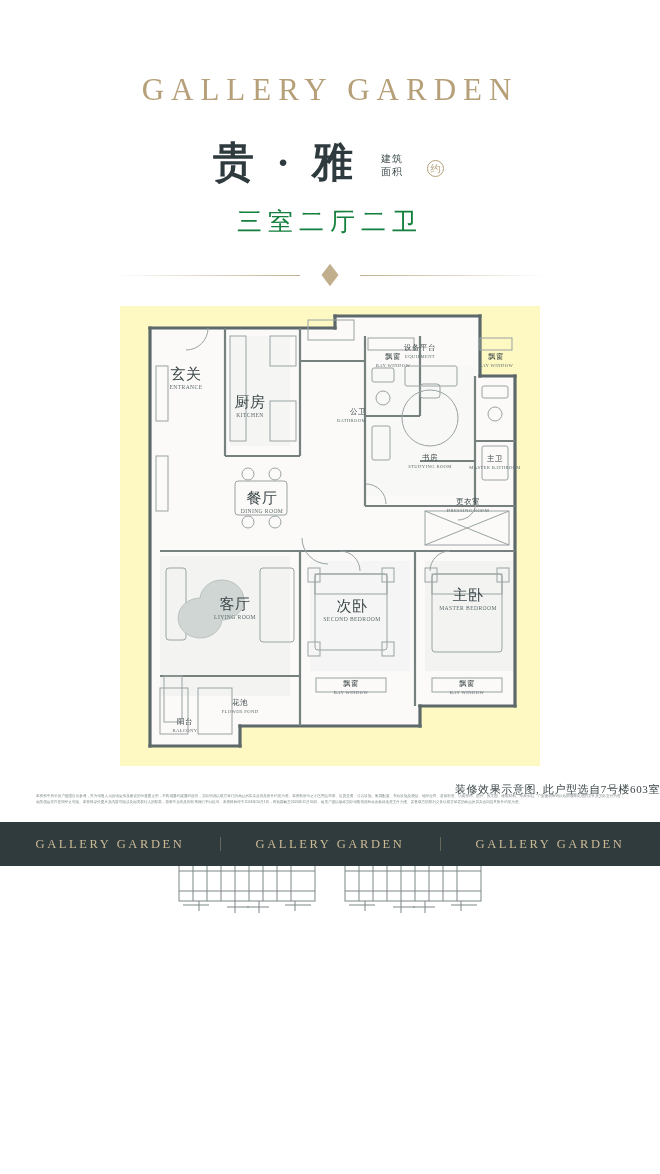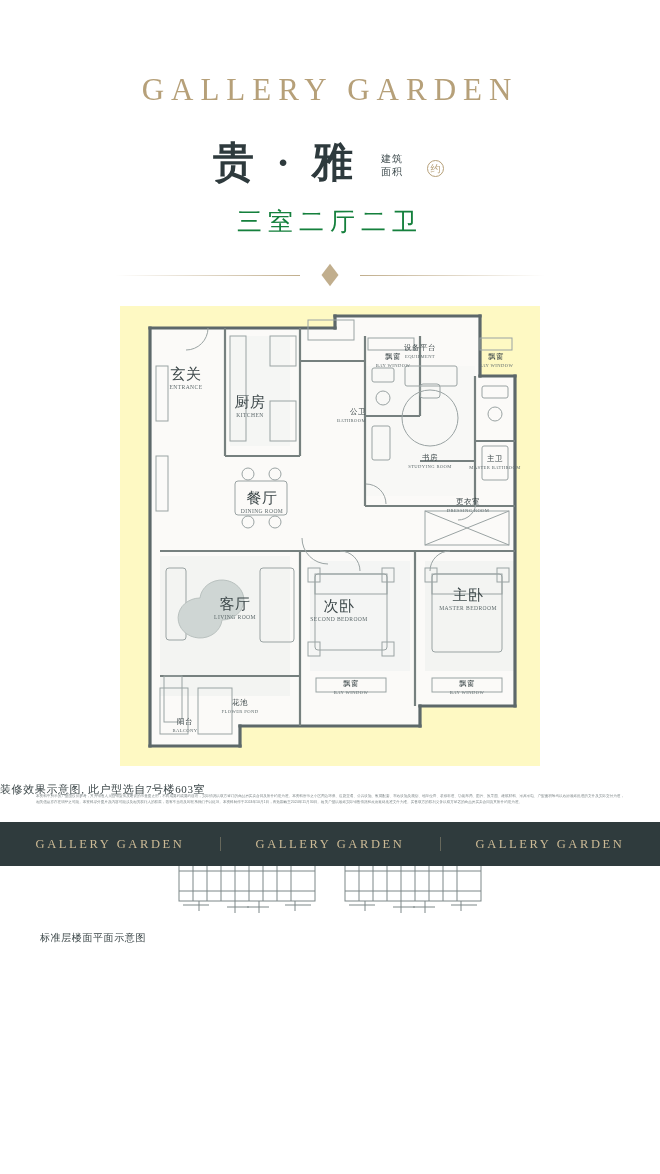--- a/index.html
+++ b/index.html
@@ -113,21 +113,21 @@
     color: #3c4749;
     font-family: "Liberation Serif", serif;
     pointer-events: none;
   }
   .room-label .cn { display: block; font-size: 15px; letter-spacing: .5px; }
   .room-label .en { display: block; font-size: 5.6px; letter-spacing: .4px; color: #5e6a6c; margin-top: 1px; }
   .room-label.sm .cn { font-size: 7.5px; }
   .room-label.sm .en { font-size: 4.6px; }
 
   .plan-caption {
-    text-align: left;
+    text-align: right;
     font-size: 11px;
     color: #3a4547;
     margin-top: 16px;
     letter-spacing: .6px;
   }
 
   
   .minis {
     display: flex;
     justify-content: center;
@@ -362,21 +362,21 @@
       <span class="en">DINING ROOM</span>
     </div>
     <div class="room-label sm" style="left:315px; top:192px; width:66px;">
       <span class="cn">更衣室</span>
       <span class="en">DRESSING ROOM</span>
     </div>
     <div class="room-label" style="left:84px; top:290px; width:62px;">
       <span class="cn">客厅</span>
       <span class="en">LIVING ROOM</span>
     </div>
-    <div class="room-label" style="left:187px; top:292px; width:64px;text-align:center;">
+    <div class="room-label" style="left:200px; top:292px; width:64px;text-align:center;">
       <span class="cn">次卧</span>
       <span class="en">SECOND BEDROOM</span>
     </div>
     <div class="room-label" style="left:315px; top:281px; width:66px;">
       <span class="cn">主卧</span>
       <span class="en">MASTER BEDROOM</span>
     </div>
     <div class="room-label sm" style="left:202px; top:374px; width:58px;">
       <span class="cn">飘窗</span>
       <span class="en">BAY WINDOW</span>
@@ -414,21 +414,20 @@
           <g stroke="#7d8788" stroke-width="1" fill="none">
             <rect x="6" y="16" width="136" height="40"></rect>
             <path d="M6 26 H142 M6 46 H142"></path>
             <path d="M20 16 V56 M34 16 V56 M48 16 V56 M62 16 V56 M76 16 V56 M90 16 V56 M104 16 V56 M118 16 V56"></path>
             <path d="M14 8 h16 v8 h-16z M52 6 h18 v10 h-18z M78 6 h18 v10 h-18z M116 8 h16 v8 h-16z"></path>
             <path d="M26 56 v10 M62 56 v12 M86 56 v12 M122 56 v10"></path>
             <path d="M10 60 h26 M54 62 h22 M74 62 h22 M112 60 h26"></path>
           </g>
         </svg>
       </div>
-      <div class="mini-caption">标准层楼面平面示意图</div>
     </div>
 
   </div>
 
   <div class="disclaimer">本资料中所示的户型图仅供参考，其为销售人员营销宣传及建设的示意图之用，不构成要约或要约邀请，实际情况以双方签订的商品房买卖合同及附件约定为准。本资料所示之小区周边环境、道路交通、公共设施、教育配套、市政设施及规划、地理位置、装修标准、功能布局、图片、效果图、建筑材料、家具家电、户型面积等均以政府最终批准的文件及实际交付为准，相关信息亦存在调整之可能。本资料部分图片及内容可能涉及相关权利人的权益，若有不当请及时联系我们予以处理。本资料制作于2024年10月1日，有效期截至2024年11月30日。相关户型以最终实际销售情况和政府最终批准文件为准。买售双方的权利义务以双方签署的商品房买卖合同及其附件约定为准。</div>
 
   <div class="footer">
     <div class="footer-item">GALLERY GARDEN</div>
     <div class="footer-item">GALLERY GARDEN</div>
     <div class="footer-item">GALLERY GARDEN</div>

